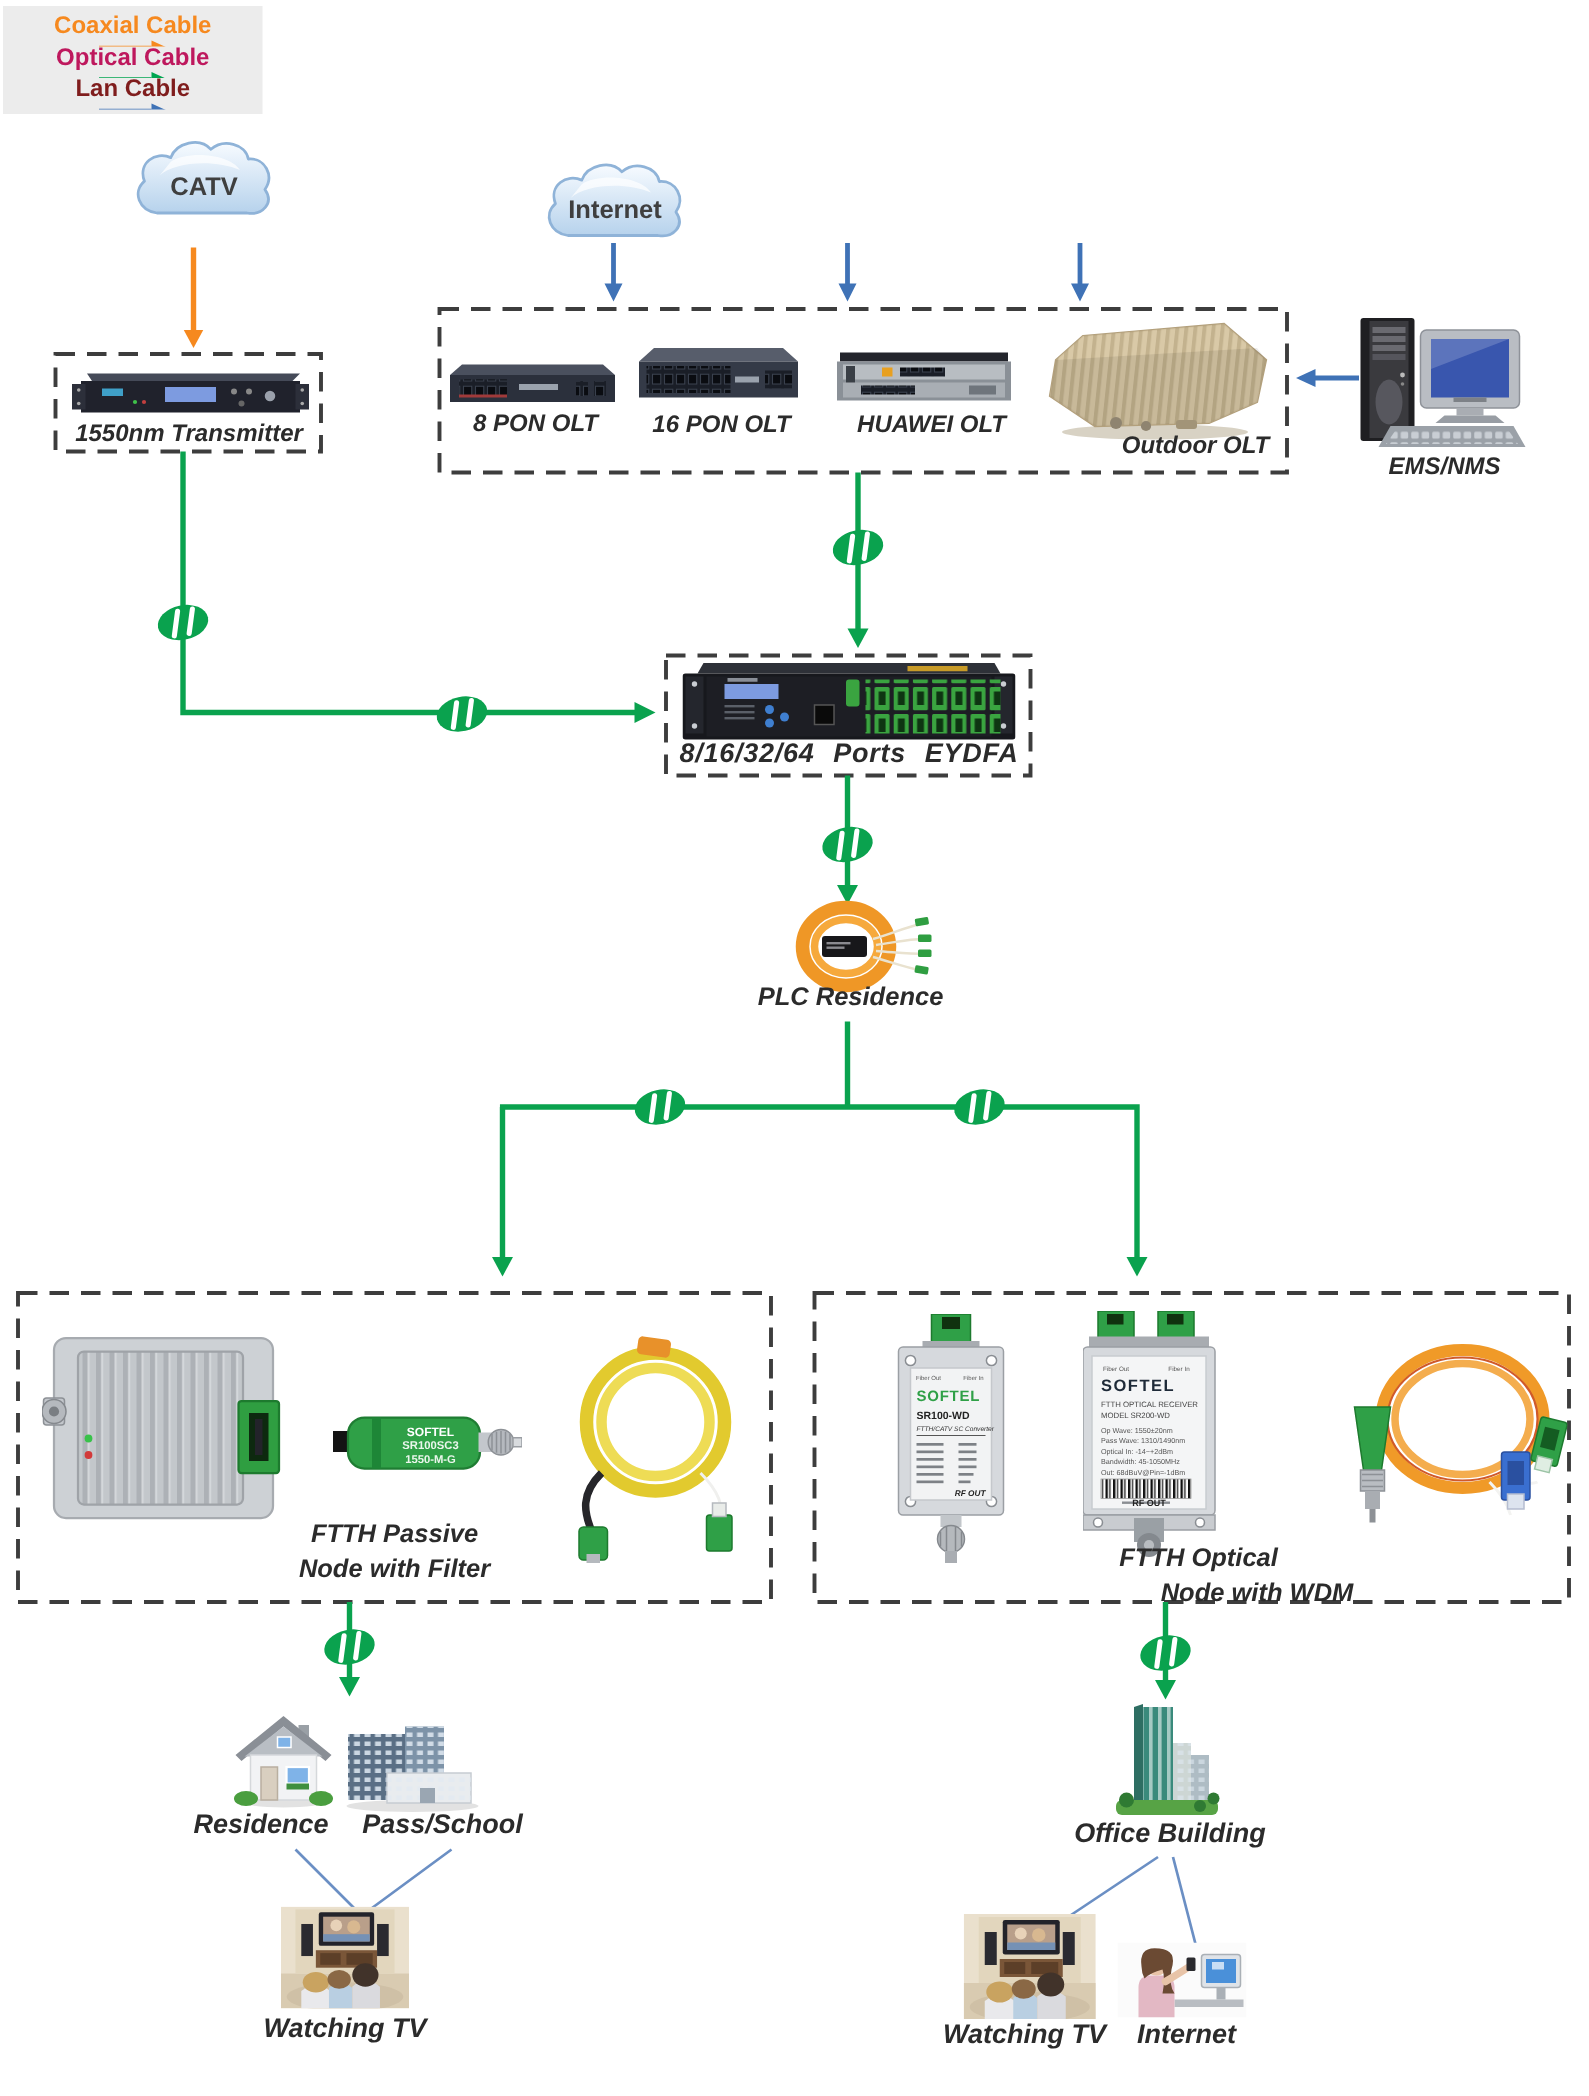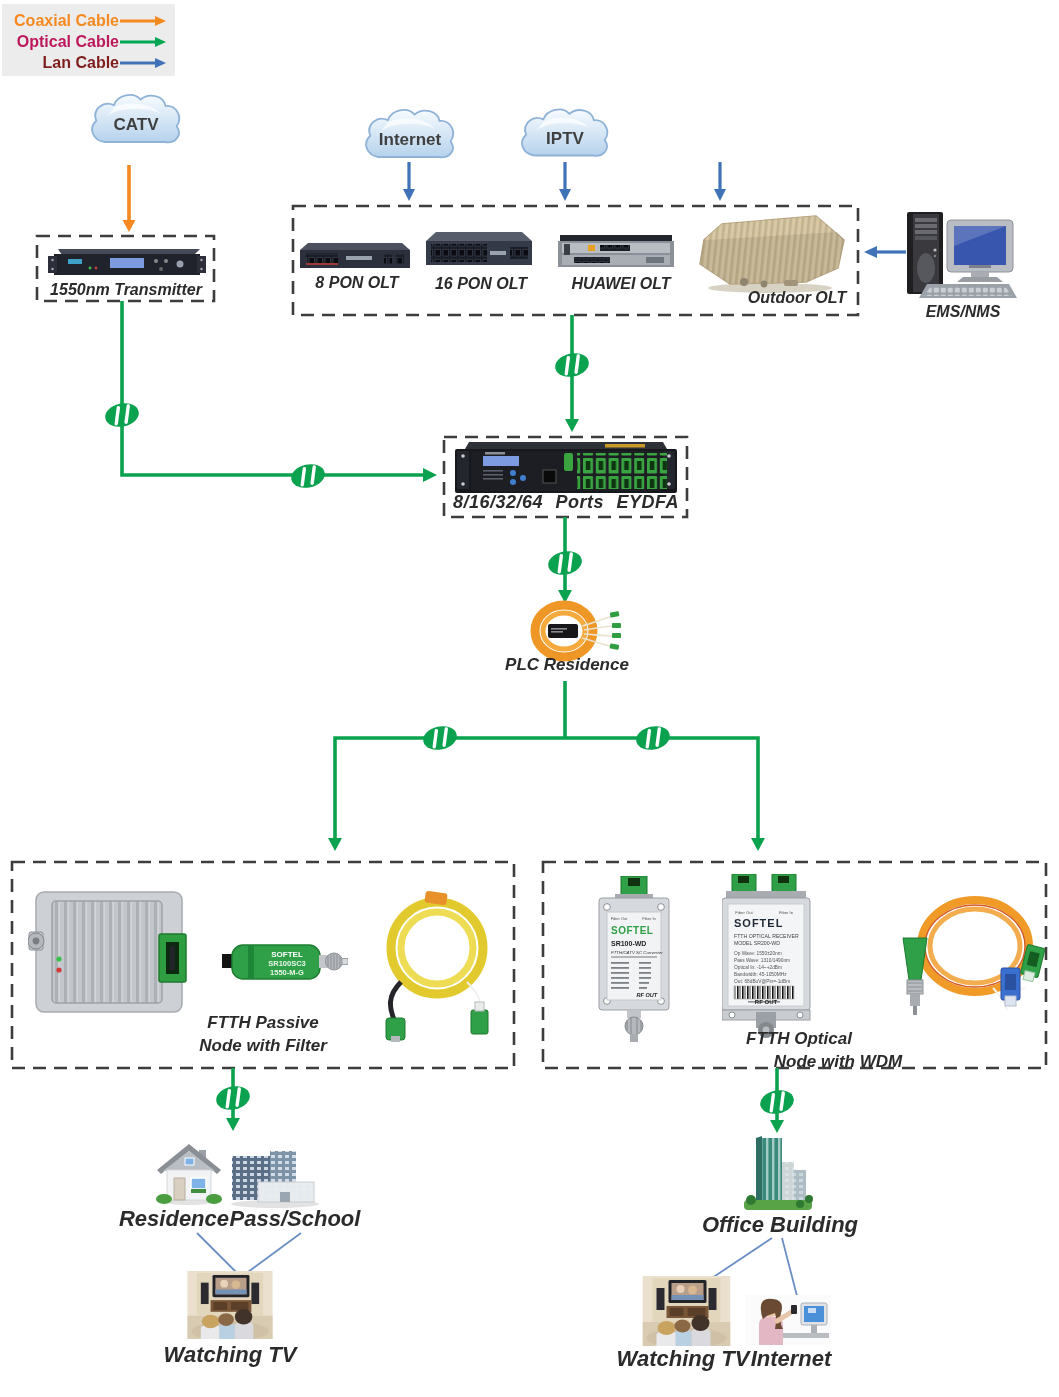--- a/index.html
+++ b/index.html
@@ -3,25 +3,25 @@
 <meta charset="utf-8">
 <style>
   html,body{margin:0;padding:0;background:#fff;}
   .canvas{position:relative;width:1059px;height:1397px;background:#ffffff;
           font-family:"Liberation Sans",sans-serif;overflow:hidden;}
   .abs{position:absolute;}
   svg{display:block;font-family:inherit;}
   .overlay{position:absolute;left:0;top:0;z-index:1;}
   .dev{z-index:3;}
   .lbl{position:absolute;transform:translateX(-50%);font-weight:bold;color:#333;
-       white-space:nowrap;z-index:4;text-align:center;font-style:italic;} .s16{font-size:16px;} .s17{font-size:17px;} .s18{font-size:22px;}
+       white-space:nowrap;z-index:4;text-align:center;font-style:italic;} .s16{font-size:16px;} .s17{font-size:17px;} .s18{font-size:18px;}
   .dark{color:#2b2b2b;}
   .eyd{word-spacing:7px;font-size:18px;letter-spacing:0.5px;}
   .legend{background:#ececec;z-index:4;padding:6px 8px 4px 8px;box-sizing:border-box;}
-  .legrow{display:flex;align-items:center;justify-content:flex-end;height:21px;}
+  .legrow{display:flex;align-items:center;justify-content:center;height:21px;flex-direction:column;}
   .legtext{font-weight:bold;font-size:16px;line-height:1;}
   .cloud{z-index:3;}
   .cloud .cl-label{position:absolute;left:50%;top:60%;transform:translate(-50%,-50%);
        font-weight:bold;font-size:17px;color:#3f3f3f;white-space:nowrap;}
   .twoline{line-height:22px;}
 </style>
 </head>
 <body>
 
 <div class="canvas">
@@ -188,26 +188,20 @@
   <svg width="96" height="70" viewBox="0 0 104 62">
         <use href="#cloudShape"></use>
       </svg>
   <span class="cl-label">CATV</span>
 </div>
 <div class="abs cloud" style="left:362px;top:100px;width:96px;height:66px">
   <svg width="96" height="66" viewBox="0 0 104 62">
         <use href="#cloudShape"></use>
       </svg>
   <span class="cl-label">Internet</span>
-</div>
-<div class="abs cloud" style="left:518px;top:99px;width:94px;height:66px">
-  <svg width="94" height="66" viewBox="0 0 104 62">
-        <use href="#cloudShape"></use>
-      </svg>
-  <span class="cl-label">IPTV</span>
 </div>
 
 <div class="abs dev" style="left:48px;top:243px;width:158px;height:40px">
   <svg width="158" height="40" viewBox="0 0 158 40">
     <polygon points="10,6 152,6 146,12 14,12" fill="#454a58"></polygon>
     <rect x="6" y="11" width="146" height="21" fill="#20222c"></rect>
     <rect x="0" y="13" width="9" height="17" fill="#2c2f3a"></rect>
         <rect x="149" y="13" width="9" height="17" fill="#2c2f3a"></rect>
     <circle cx="4.5" cy="17" r="1.2" fill="#aaa"></circle>
         <circle cx="4.5" cy="26" r="1.2" fill="#aaa"></circle>

